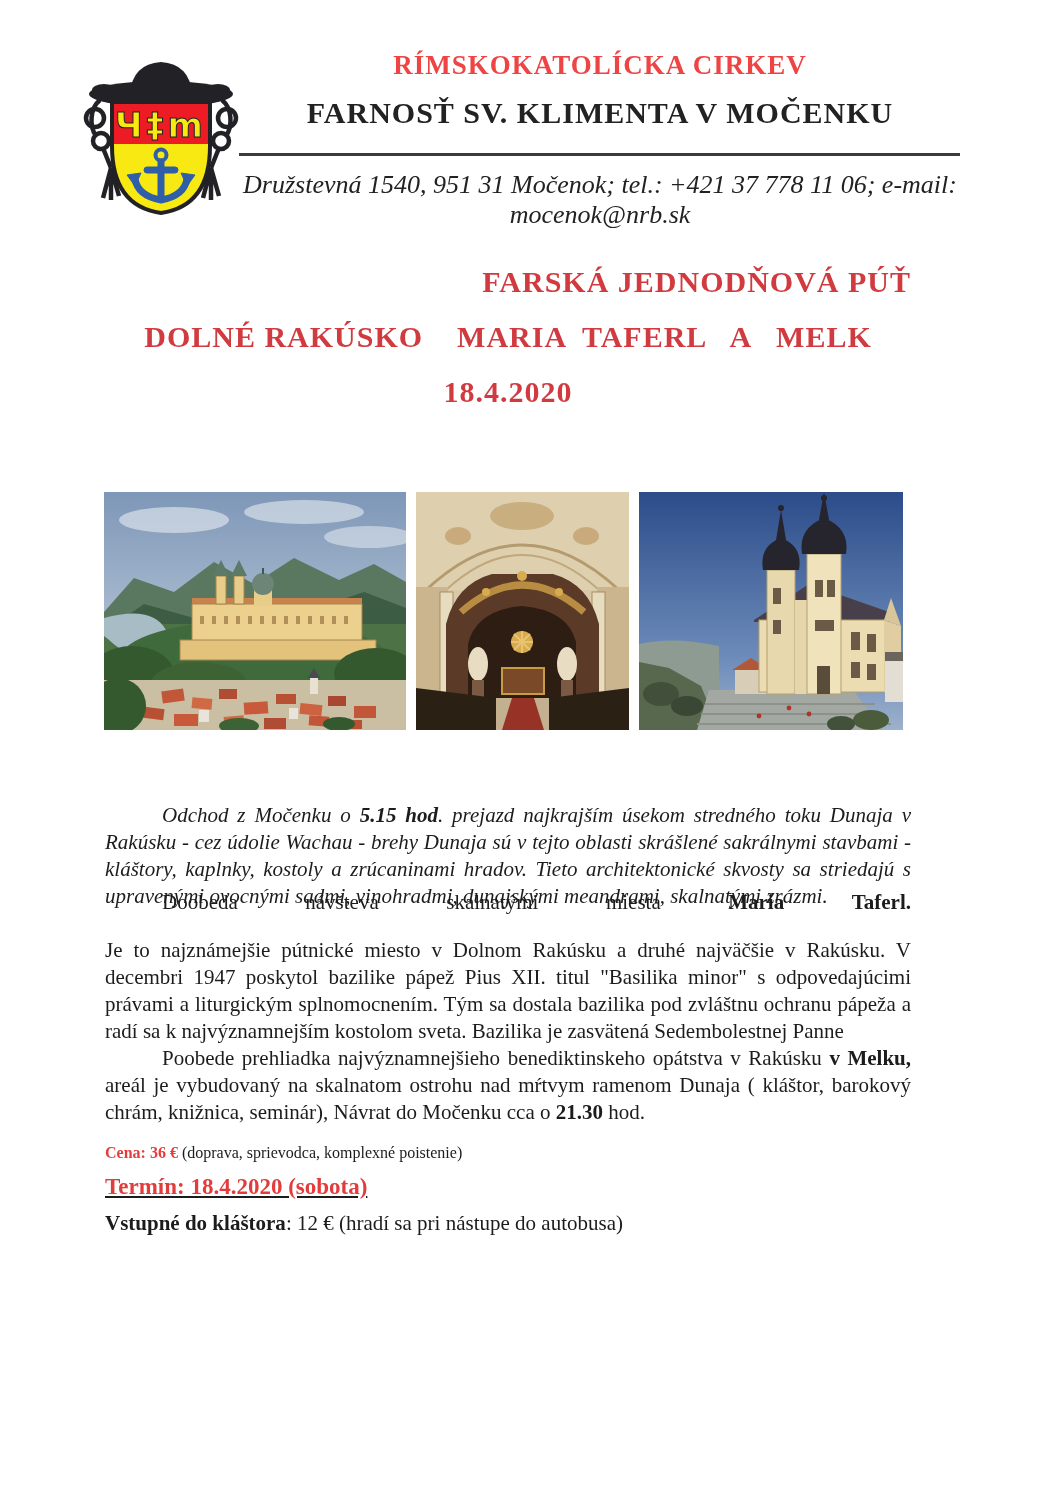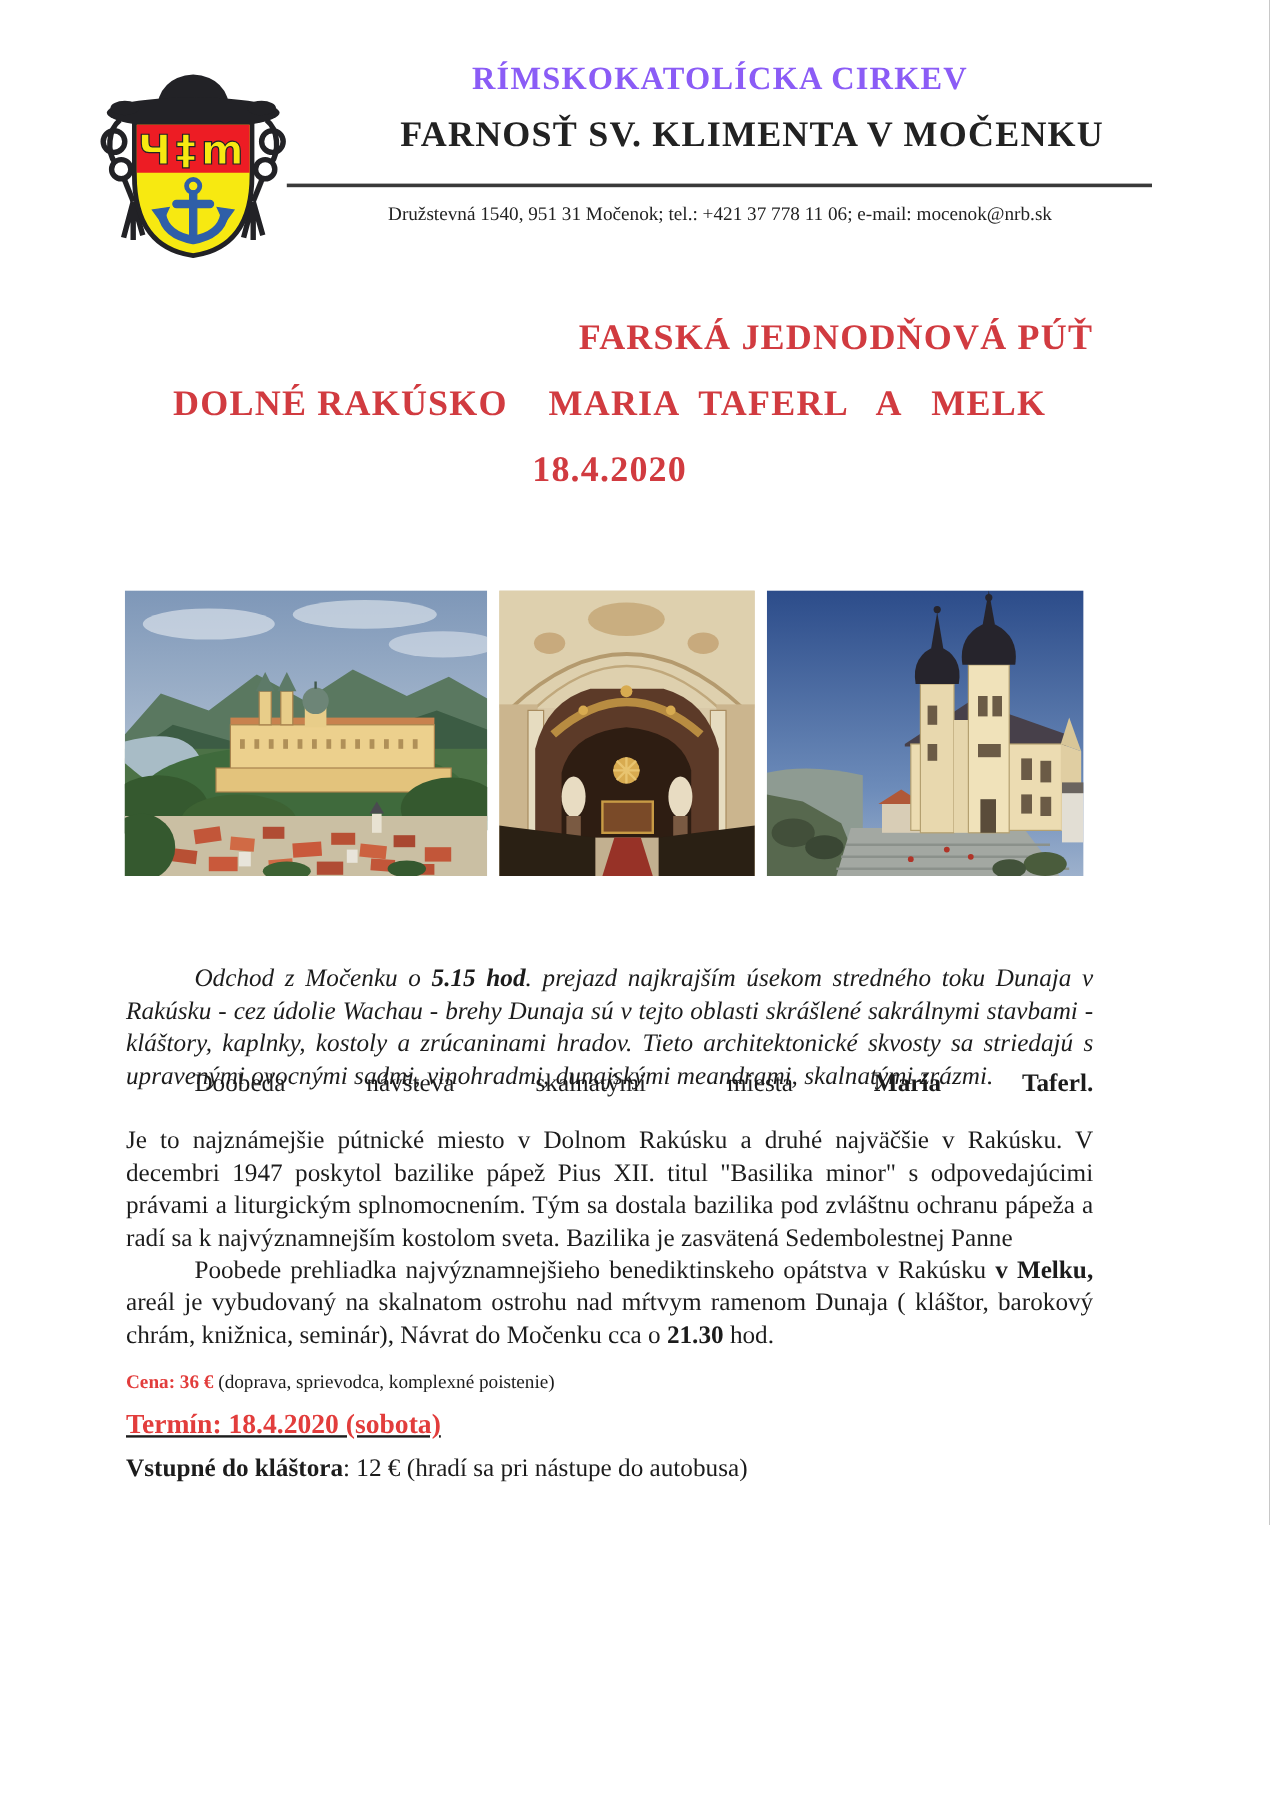--- a/index.html
+++ b/index.html
@@ -6,26 +6,26 @@
   .page{
     position:relative;width:1058px;height:1495px;margin:0 auto;
     background:#ffffff;overflow:hidden;
     font-family:"Liberation Serif","DejaVu Serif",serif;color:#1c1c1c;
   }
   .b{font-weight:bold;}
 
   
   .crest{position:absolute;left:70px;top:38px;width:182px;height:182px;}
   .org1{position:absolute;left:300px;top:50px;width:600px;text-align:center;
-        font-weight:bold;font-size:27px;letter-spacing:1px;color:#8b5cf6;}
-  .org2{position:absolute;left:280px;top:96px;width:640px;text-align:right;
+        font-weight:bold;font-size:27px;letter-spacing:1px;color:#ef4444;}
+  .org2{position:absolute;left:280px;top:96px;width:640px;text-align:center;
         font-weight:bold;font-size:30px;letter-spacing:1px;color:#222;}
   .rule{position:absolute;left:239px;top:153px;width:721px;height:3px;background:#3a3a3a;}
   .address{position:absolute;left:220px;top:170px;width:760px;text-align:center;
-           font-size:16px;color:#222;}
+           font-style:italic;font-size:26px;color:#222;}
 
   
   .title{position:absolute;left:105px;width:806px;text-align:center;
          font-weight:bold;color:var(--title_red,#d13b40);letter-spacing:1px;}
   .t1{top:265px;font-size:30px;text-align:right;}
   .t2{top:320px;font-size:30px;white-space:pre;}
   .t3{top:375px;font-size:30px;}
 
   
   .photos{position:absolute;left:104px;top:492px;width:799px;height:238px;

